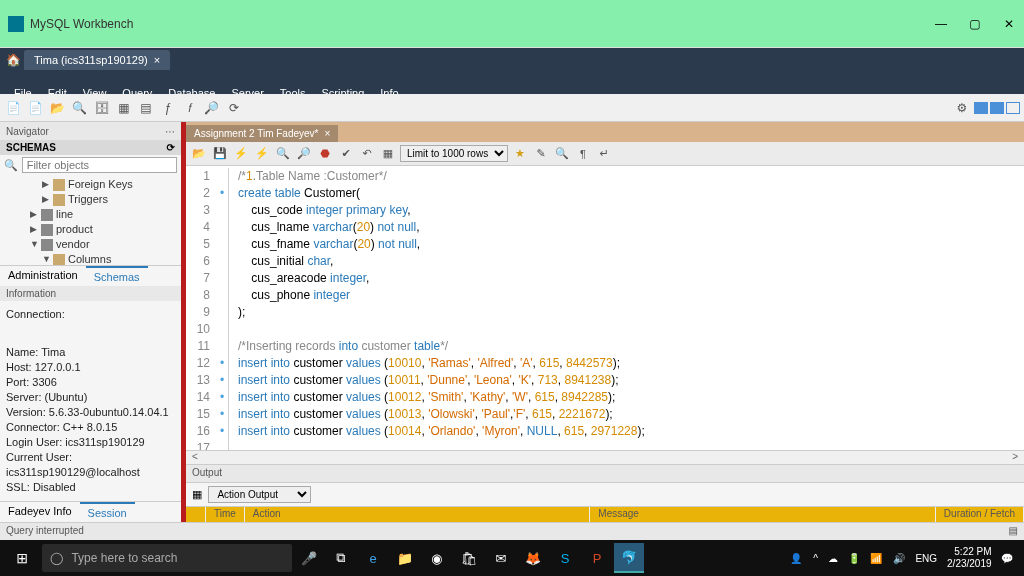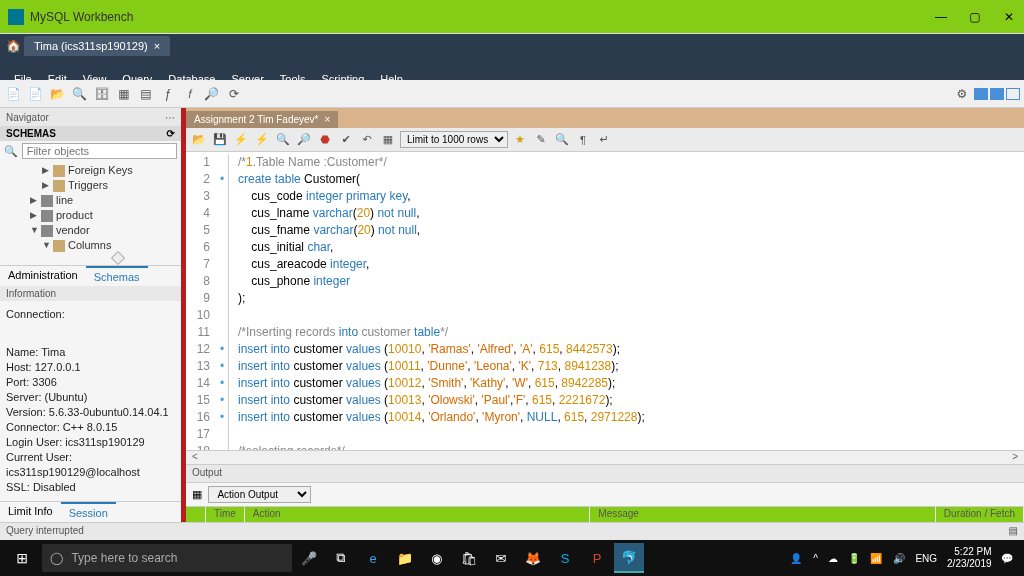--- a/index.html
+++ b/index.html
@@ -1,17 +1,17 @@
 <!DOCTYPE html>
 <html><head>
 <meta charset="utf-8">
 <style>
 * { box-sizing: border-box; margin: 0; padding: 0; font-family: "Segoe UI", Tahoma, sans-serif; }
 body { width: 1024px; height: 576px; overflow: hidden; background: #fff; font-size: 11px; display: flex; flex-direction: column; }
-.titlebar { height: 34px; background: #84cc16; display: flex; align-items: center; padding: 0 8px; border-bottom: 1px solid #e0e0e0; }
+.titlebar { height: 48px; background: #86efac; display: flex; align-items: center; padding: 0 8px; border-bottom: 1px solid #e0e0e0; }
 .titlebar .appicon { width: 16px; height: 16px; background: #00758f; margin-right: 6px; }
 .titlebar .title { flex: 1; font-size: 12px; color: #333; }
 .titlebar .winbtns { display: flex; gap: 20px; }
 .titlebar .winbtn { width: 14px; text-align: center; cursor: pointer; font-size: 12px; }
 .conntab-row { height: 24px; background: #2b3b4d; display: flex; align-items: center; padding: 0 4px; }
 .conntab-row .home { width: 20px; height: 20px; color: #fff; display: flex; align-items: center; justify-content: center; font-size: 12px; }
 .conntab { background: #45586d; color: #fff; padding: 4px 10px; font-size: 11px; display: flex; align-items: center; gap: 6px; border-radius: 3px 3px 0 0; }
 .menubar { height: 22px; background: #2b3b4d; display: flex; align-items: center; padding: 0 6px; color: #fff; }
 .menubar span { padding: 0 8px; font-size: 11px; cursor: pointer; margin-top: 20px; }
 .toolbar { height: 28px; background: #f0f0f0; border-bottom: 1px solid #ccc; display: flex; align-items: center; padding: 0 4px; gap: 2px; }
@@ -50,21 +50,21 @@
 .code { flex:1; overflow:auto; background:#fff; font-family:Consolas,monospace; font-size:12px; line-height:17px; padding:2px 0 2px 0; position:relative;}
 .code-row{ display:flex; white-space:pre;}
 .gut{ width:30px; text-align:right; color:#888; padding-right:6px; user-select:none;}
 .dot{ width:12px; text-align:center; color:#4aa3df;}
 .bar{ width:6px; border-left:1px solid #d0d0d0; margin-right:4px;}
 .kw{ color:#2a7ab9;} .gr{ color:#888;} .num{ color:#d48b00;} .str{ color:#d46a00;}
 .hscroll{ height:14px; background:#f0f0f0; border-top:1px solid #ccc; display:flex; justify-content:space-between; font-size:10px; color:#666; padding:0 6px;}
 .output-head{ height:18px; background:#e8e8e8; border-top:1px solid #ccc; padding:2px 6px; font-size:10px; color:#555;}
 .output-bar{ height:24px; background:#f5f5f5; border-top:1px solid #ccc; display:flex; align-items:center; padding:0 6px; gap:6px;}
 .output-sel{ font-size:10px; border:1px solid #aaa; padding:1px 16px 1px 4px;}
-.output-cols{ height:16px; background:#84cc16; border-top:1px solid #ccc; display:flex; font-size:10px; color:#555;}
+.output-cols{ height:16px; background:#eab308; border-top:1px solid #ccc; display:flex; font-size:10px; color:#555;}
 .output-cols span{ padding:1px 8px; border-right:1px solid #eee;}
 .statusbar{ height:18px; background:#e8e8e8; border-top:1px solid #ccc; font-size:10px; color:#555; padding:2px 6px; display:flex; justify-content:space-between;}
 .taskbar{ height:36px; background:#101010; display:flex; align-items:center; color:#fff; padding:0 4px; gap:2px;}
 .taskbar .start{ width:36px; height:30px; display:flex; align-items:center; justify-content:center; font-size:14px;}
 .taskbar .search{ flex:0 0 250px; height:28px; background:#2a2a2a; border-radius:2px; display:flex; align-items:center; padding:0 8px; gap:8px; color:#aaa; font-size:12px;}
 .taskbar .ticon{ width:30px; height:30px; display:flex; align-items:center; justify-content:center; font-size:13px;}
 .taskbar .tray{ margin-left:auto; display:flex; align-items:center; gap:10px; font-size:10px; padding-right:6px;}
 .tray-time{ text-align:right; line-height:12px;}
 </style>
 </head>
@@ -90,21 +90,21 @@
 
 <div class="menubar">
   <span>File</span>
   <span>Edit</span>
   <span>View</span>
   <span>Query</span>
   <span>Database</span>
   <span>Server</span>
   <span>Tools</span>
   <span>Scripting</span>
-  <span>Help</span>
+  <span>Info</span>
 </div>
 
 <div class="toolbar">
   <div class="tbtn">📄</div>
   <div class="tbtn">📄</div>
   <div class="tbtn">📂</div>
   <div class="tbtn">🔍</div>
   <div class="tbtn">🗄</div>
   <div class="tbtn">▦</div>
   <div class="tbtn">▤</div>
@@ -193,21 +193,21 @@
       <div>Port: 3306</div>
       <div>Server: (Ubuntu)</div>
       <div>Version: 5.6.33-0ubuntu0.14.04.1</div>
       <div>Connector: C++ 8.0.15</div>
       <div>Login User: ics311sp190129</div>
       <div>Current User:</div>
       <div>ics311sp190129@localhost</div>
       <div>SSL: Disabled</div>
     </div>
     <div class="bottom-tabs" style="margin-top:auto">
-      <span>Limit Info</span>
+      <span>Fadeyev Info</span>
       <span class="active">Session</span>
     </div>
   </div>
 
   <div class="editor-area">
     <div class="file-tab-row">
       <div class="file-tab">
         <span>Assignment 2 Tim Fadeyev*</span>
         <span>×</span>
       </div>

